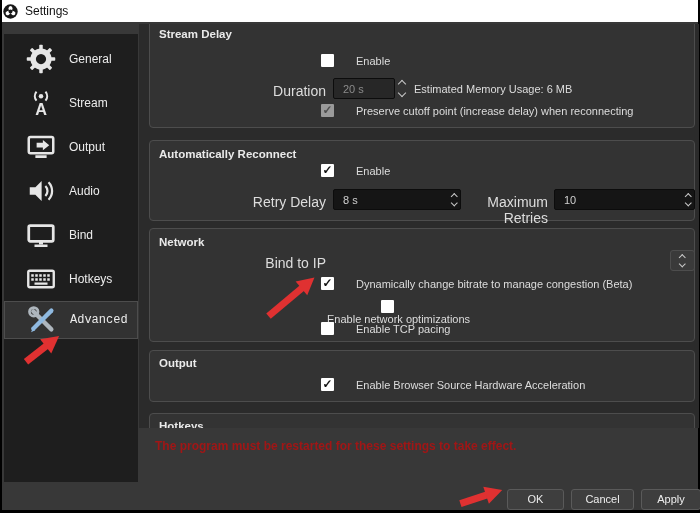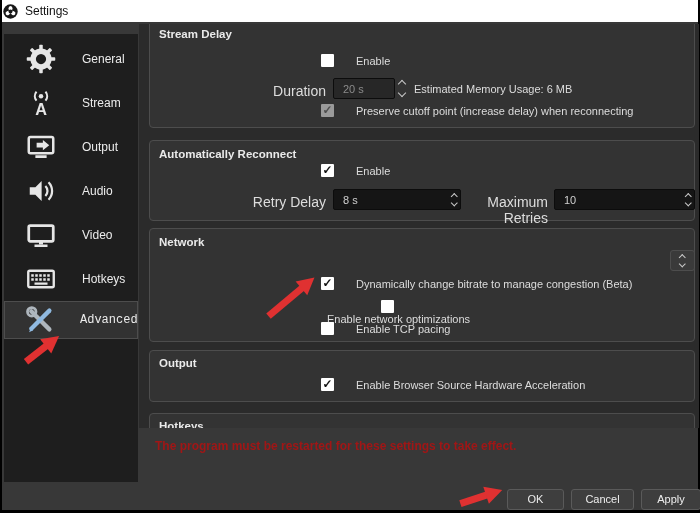--- a/index.html
+++ b/index.html
@@ -14,21 +14,21 @@
 
   
   .window { position:absolute; left:0; top:22px; width:700px; height:491px; background:#383838;
             border-left:2px solid #000; border-right:2px solid #000; border-bottom:3px solid #000; }
 
   
   .sidebar { position:absolute; left:2px; top:12px; width:134px; height:448px; background:#1e1e1e; }
   .side-item { height:44px; display:flex; align-items:center; padding-left:20px; cursor:default; }
   .side-item .icn { width:33px; height:33px; display:flex; align-items:center; justify-content:center; }
   .side-item .icn svg { width:30px; height:30px; }
-  .side-item .lbl { margin-left:25px; font-size:12px; color:#ececec; }
+  .side-item .lbl { margin-left:12px; font-size:12px; color:#ececec; }
   .side-item.first { margin-top:3px; }
   .side-item.selected { height:38px; background:#323232; border:1px solid #4d4d4d;font-family:Liberation Mono, monospace; }
 
   
   .pane { position:absolute; left:137px; top:2px; width:560px; height:404px; background:#2b2b2b; overflow:hidden; }
   .gbox { position:absolute; left:10px; width:546px; background:#333333; border:1px solid #4d4d4d; border-radius:4px; }
   .gtitle { position:absolute; left:9px; font-size:11.5px; font-weight:bold; color:#eaeaea; }
 
   .rlabel { position:absolute; font-size:14px; color:#dddddd; text-align:right; }
   .ltext  { position:absolute; font-size:11px; color:#dddddd; }
@@ -133,21 +133,21 @@
     </div>
 
     <div class="side-item">
       <span class="icn">
         <svg viewBox="0 0 24 24">
           <rect x="2.2" y="4.4" width="19.6" height="12.6" rx="1.2" fill="none" stroke="#e6e6e6" stroke-width="2.2"></rect>
           <rect x="10.4" y="17" width="3.2" height="2.6" fill="#e6e6e6"></rect>
           <rect x="6.8" y="19.6" width="10.4" height="2" fill="#e6e6e6"></rect>
         </svg>
       </span>
-      <span class="lbl">Video</span>
+      <span class="lbl">Bind</span>
     </div>
 
     <div class="side-item">
       <span class="icn">
         <svg viewBox="0 0 24 24">
           <rect x="1.8" y="5.4" width="20.4" height="13.2" rx="1.2" fill="none" stroke="#e6e6e6" stroke-width="1.9"></rect>
           <g fill="#e6e6e6">
             <rect x="4.2" y="8.2" width="2" height="2"></rect>
               <rect x="7.4" y="8.2" width="2" height="2"></rect>
             <rect x="10.6" y="8.2" width="2" height="2"></rect>
@@ -220,20 +220,21 @@
         <span>10</span>
         <span class="spin-in">
           <span class="chev up sm"></span>
           <span class="chev down sm"></span>
         </span>
       </div>
     </div>
 
     <div class="gbox" style="top:204px; height:114px;">
       <div class="gtitle" style="top:7px;">Network</div>
+      <div class="rlabel" style="left:0; top:26px; width:176px;">Bind to IP</div>
       <div class="combo-btn" style="left:520px; top:21px;">
         <span class="chev up sm"></span>
         <span class="chev down sm"></span>
       </div>
       <div class="cbrow" style="left:171px; top:48px;">
         <span class="cb checked"></span>
         <span class="cblbl">Dynamically change bitrate to manage congestion (Beta)</span>
       </div>
       <div class="cbrow" style="left:155px; top:71px;flex-direction:column;">
         <span class="cb"></span>

